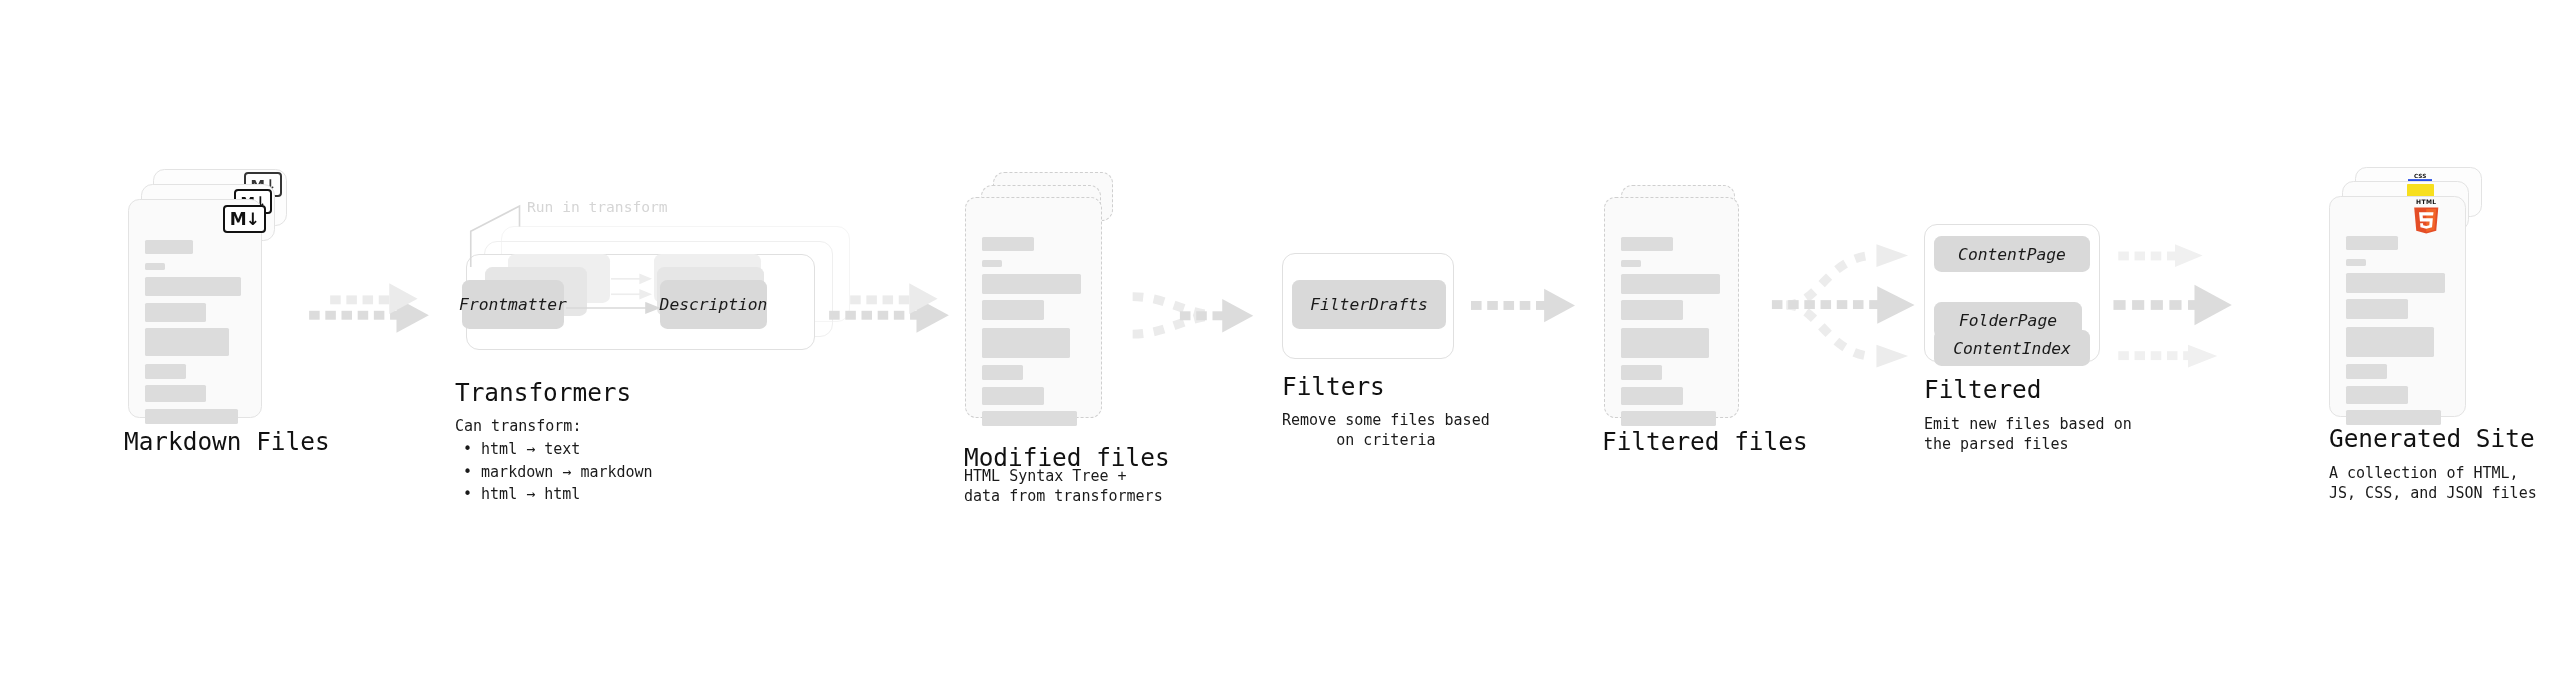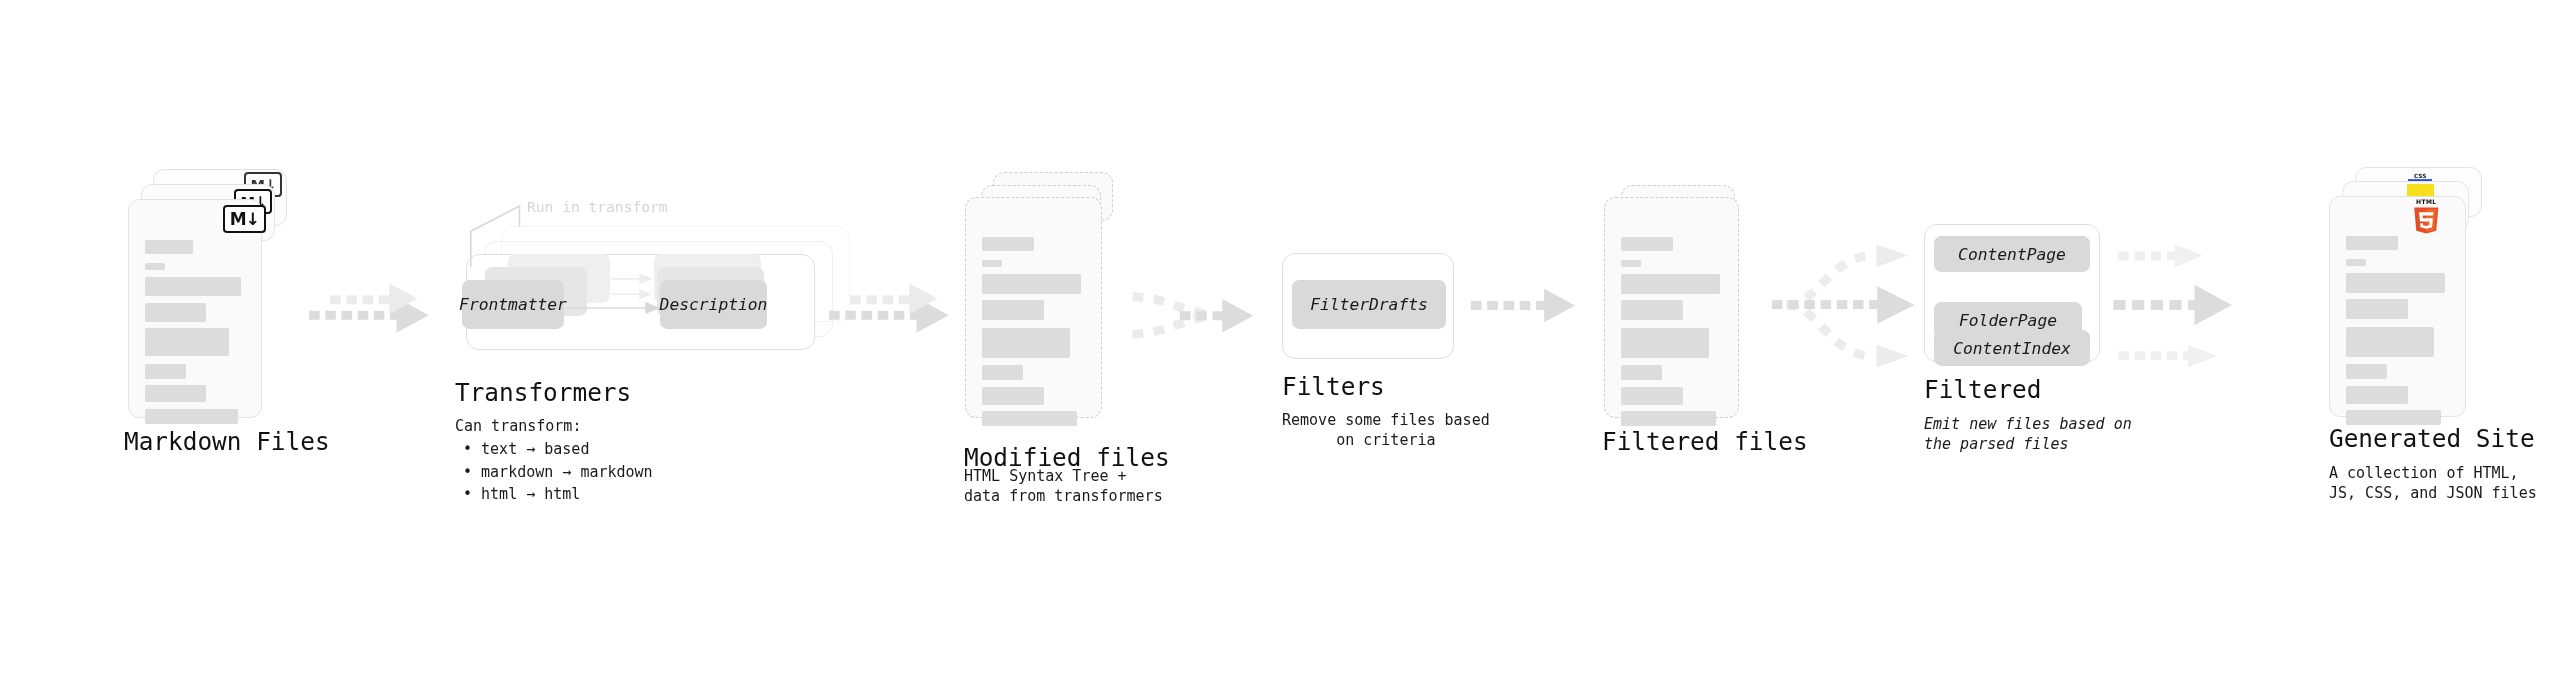--- a/index.html
+++ b/index.html
@@ -194,21 +194,21 @@
 
     <svg class="arrowsvg" style="left:566px;top:299px;width:98px;height:18px;" viewBox="0 0 120 22">
       <g stroke="#d8d8d8" stroke-width="2" fill="#d8d8d8">
         <line x1="0" y1="11" x2="100" y2="11"></line>
           <polygon points="98,5 113,11 98,17"></polygon>
       </g>
     </svg>
 
     <div class="title" style="left:455px;top:378px;">Transformers</div>
     <div class="desc" style="left:455px;top:416px;text-align:right;">Can transform:</div>
-    <div class="bullets" style="left:463px;top:439px;">• text → based</div>
+    <div class="bullets" style="left:463px;top:439px;">• html → text</div>
     <div class="bullets" style="left:463px;top:462px;">• markdown → markdown</div>
     <div class="bullets" style="left:463px;top:484px;">• html → html</div>
   </div>
 
   <svg class="arrowsvg" style="left:829px;top:276px;width:154px;height:89px;" viewBox="0 0 190 110">
     <g fill="#dcdcdc">
       <rect x="0" y="43" width="13" height="11"></rect>
         <rect x="20" y="43" width="13" height="11"></rect>
       <rect x="40" y="43" width="13" height="11"></rect>
         <rect x="60" y="43" width="13" height="11"></rect>
@@ -318,21 +318,21 @@
     <div class="chip" style="left:1934px;top:236px;width:156px;height:36px;">
       <span>ContentPage</span>
     </div>
     <div class="chip" style="left:1934px;top:283px;width:148px;height:36px;margin-top:19px;">
       <span>FolderPage</span>
     </div>
     <div class="chip" style="left:1934px;top:330px;width:156px;height:36px;">
       <span>ContentIndex</span>
     </div>
     <div class="title" style="left:1924px;top:375px;">Filtered</div>
-    <div class="desc" style="left:1924px;top:414px;font-style:italic;">Emit new files based on
+    <div class="desc" style="left:1924px;top:414px;">Emit new files based on
 the parsed files</div>
   </div>
 
   <svg class="arrowsvg" style="left:2113px;top:228px;width:163px;height:154px;" viewBox="0 0 200 190">
     <g fill="#f0f0f0">
       <rect x="6" y="29" width="13" height="11"></rect>
         <rect x="26" y="29" width="13" height="11"></rect>
       <rect x="46" y="29" width="13" height="11"></rect>
         <rect x="66" y="29" width="13" height="11"></rect>
       <polygon points="76,20 110,34 76,48"></polygon>

